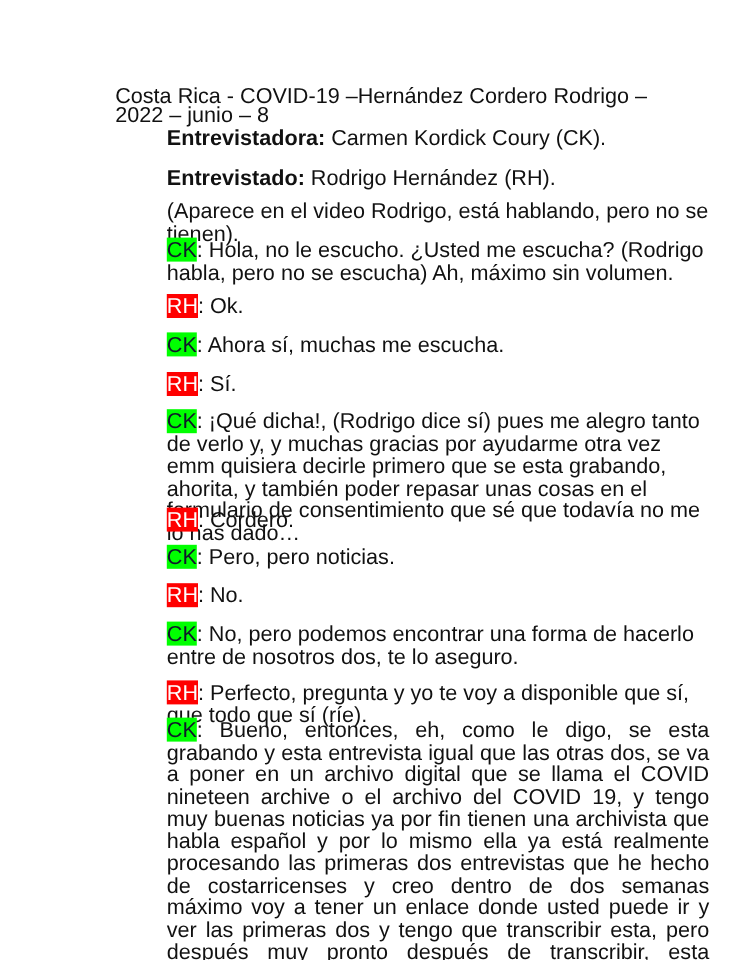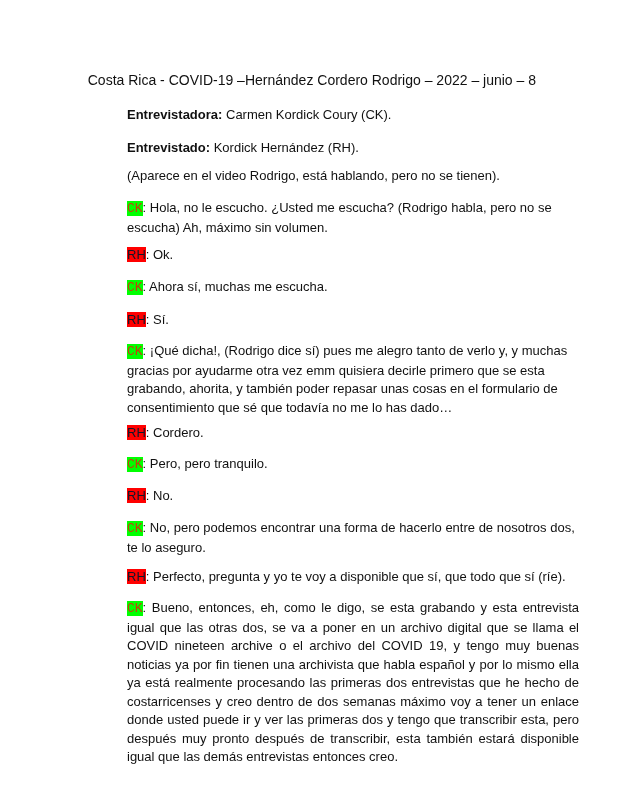--- a/index.html
+++ b/index.html
@@ -2,54 +2,54 @@
 <html><head>
 <meta charset="utf-8">
 <style>
   html, body { margin: 0; padding: 0; background: #ffffff; }
   body {
     width: 618px; height: 800px; overflow: hidden; position: relative;
     font-family: "Liberation Sans", sans-serif; color: #111111;
   }
   .page { position: absolute; left: 84px; top: 0; width: 452px; }
   .title {
-    position: absolute; left: 0; width: 452px; top: 72px;
-    text-align: right; font-size: 14px; line-height: 16px;
+    position: absolute; left: 12px; width: 452px; top: 72px;
+    text-align: left; font-size: 18px; line-height: 16px;
   }
-  .p { position: absolute; left: 0; width: 452px; font-size: 13px; line-height: 18.5px; margin: 0; padding-left: 43px; }
+  .p { position: absolute; left: 12px; width: 452px; font-size: 18px; line-height: 18.5px; margin: 0; padding-left: 43px; }
   .p.justify { text-align: justify; }
   .lbl { font-weight: bold; }
-  .ck { background: #00ff00; color: #c2410c; font-family: Liberation Mono, monospace; }
-  .rh { background: #ff0000; color: #0f172a; }
+  .ck { background: #00ff00; color: #0f172a; }
+  .rh { background: #ff0000; color: #ffffff; }
 </style>
 </head>
 <body>
 
 <div class="page">
   <div class="title">Costa Rica - COVID-19 –Hernández Cordero Rodrigo – 2022 – junio – 8</div>
 
   <p class="p" style="top:106px"><span class="lbl">Entrevistadora:</span><span> Carmen Kordick Coury (CK).</span></p>
 
-  <p class="p" style="top:139px"><span class="lbl">Entrevistado:</span><span>  Kordick Hernández (RH).</span></p>
+  <p class="p" style="top:139px"><span class="lbl">Entrevistado:</span><span>  Rodrigo Hernández (RH).</span></p>
 
   <p class="p" style="top:167px">(Aparece en el video Rodrigo, está hablando, pero no se tienen).</p>
 
   <p class="p" style="top:199px"><span class="ck" style="background: rgb(0, 255, 0);">CK</span><span>: Hola, no le escucho. ¿Usted me escucha?  (Rodrigo habla, pero no se escucha) Ah, máximo sin volumen.</span></p>
 
   <p class="p" style="top:246px"><span class="rh" style="background: rgb(255, 0, 0);">RH</span><span>: Ok.</span></p>
 
   <p class="p" style="top:278px"><span class="ck" style="background: rgb(0, 255, 0);">CK</span><span>: Ahora sí, muchas me escucha.</span></p>
 
   <p class="p" style="top:311px"><span class="rh" style="background: rgb(255, 0, 0);">RH</span><span>: Sí.</span></p>
 
   <p class="p" style="top:342px"><span class="ck" style="background: rgb(0, 255, 0);">CK</span><span>: ¡Qué dicha!, (Rodrigo dice sí) pues me alegro tanto de verlo y, y muchas gracias por ayudarme otra vez emm quisiera decirle primero que se esta grabando, ahorita, y también poder repasar unas cosas en el formulario de consentimiento que sé que todavía no me lo has dado…</span></p>
 
   <p class="p" style="top:424px"><span class="rh" style="background: rgb(255, 0, 0);">RH</span><span>: Cordero.</span></p>
 
-  <p class="p" style="top:455px"><span class="ck" style="background: rgb(0, 255, 0);">CK</span><span>: Pero, pero tranquilo.</span></p>
+  <p class="p" style="top:455px"><span class="ck" style="background: rgb(0, 255, 0);">CK</span><span>: Pero, pero noticias.</span></p>
 
   <p class="p" style="top:487px"><span class="rh" style="background: rgb(255, 0, 0);">RH</span><span>: No.</span></p>
 
   <p class="p" style="top:519px"><span class="ck" style="background: rgb(0, 255, 0);">CK</span><span>: No, pero podemos encontrar una forma de hacerlo entre de nosotros dos, te lo aseguro.</span></p>
 
   <p class="p" style="top:568px"><span class="rh" style="background: rgb(255, 0, 0);">RH</span><span>: Perfecto, pregunta y yo te voy a disponible que sí, que todo que sí (ríe).</span></p>
 
   <p class="p justify" style="top:599px"><span class="ck" style="background: rgb(0, 255, 0);">CK</span><span>: Bueno, entonces, eh, como le digo, se esta grabando y esta entrevista igual que las otras dos, se va a poner en un archivo digital que se llama el COVID nineteen archive o el archivo del COVID 19, y tengo muy buenas noticias ya por fin tienen una archivista que habla español y  por lo mismo ella ya está realmente procesando las primeras dos entrevistas que he hecho de costarricenses y  creo dentro de dos semanas máximo voy a tener un enlace donde usted puede ir y ver las primeras dos y tengo que transcribir esta, pero después muy pronto después de transcribir, esta también estará disponible igual que las demás entrevistas entonces creo.</span></p>
 </div>
 

